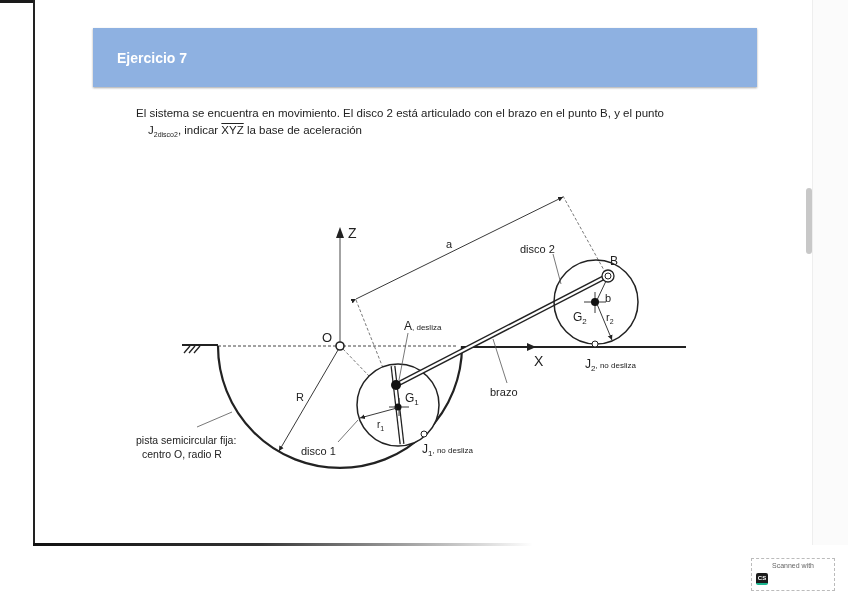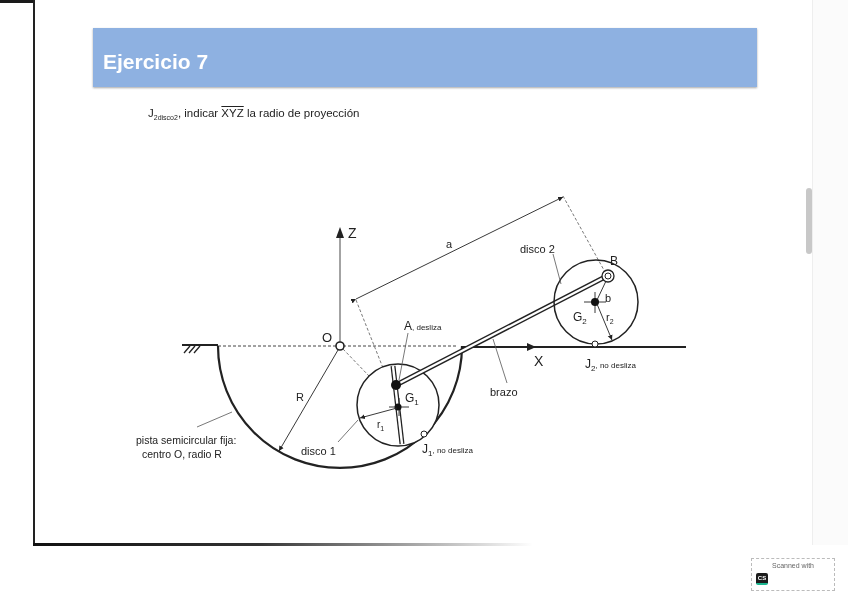--- a/index.html
+++ b/index.html
@@ -9,21 +9,21 @@
   .page { position:absolute; left:33px; top:0; width:777px; height:545px; background:#fff;
           border-left:2px solid #222; }
   .page-bottom { position:absolute; left:33px; top:543px; width:500px; height:3px;
           background:linear-gradient(to right,#111 0%,#333 45%,rgba(255,255,255,0) 100%); }
   .right-edge { position:absolute; left:812px; top:0; width:36px; height:545px; background:#fbfbfb;
           border-left:1px solid #eee; }
   .scrollbar-thumb { position:absolute; left:806px; top:188px; width:6px; height:66px;
           background:#c8c8c8; border-radius:3px; }
   .title-bar { position:absolute; left:93px; top:28px; width:664px; height:59px; background:#8eb1e1;
           box-shadow:0 1px 2px rgba(0,0,0,0.35); }
-  .title-text { position:absolute; left:10px; top:22px; color:#ffffff; font-weight:bold; font-size:21px; }
+  .title-text { position:absolute; left:24px; top:22px; color:#ffffff; font-weight:bold; font-size:14px; }
   .body-text { position:absolute; left:136px; top:105px; width:620px; font-size:11.5px; line-height:17px; color:#222; }
   .body-text p { margin:0; }
   .indent { padding-left:12px; }
   .sub { font-size:7px; vertical-align:-3px; }
   .overline { text-decoration:overline; }
   .diagram { position:absolute; left:0; top:0; width:848px; height:599px; }
   .badge { position:absolute; left:751px; top:558px; width:82px; height:31px;
           border:1px dashed #bbb; background:#fff; font-family:"Liberation Sans", sans-serif; }
   .badge-top { position:absolute; left:0; width:100%; top:3px; text-align:center; font-size:7px; color:#666; }
   .badge-logo { position:absolute; left:4px; top:14px; width:12px; height:12px; background:#1c1c1c; border-radius:2px;
@@ -38,21 +38,22 @@
 <div class="page"></div>
 <div class="page-bottom"></div>
 <div class="right-edge"></div>
 <div class="scrollbar-thumb"></div>
 
 <div class="title-bar">
   <span class="title-text">Ejercicio 7</span>
 </div>
 
 <div class="body-text">
-  <p class="indent"><span>J</span><span class="sub">2disco2</span><span>,  indicar </span><span class="overline">XYZ</span><span> la radio de proyección</span></p>
+  <p>El sistema se encuentra en movimiento. El disco 2 está articulado con el brazo en el punto B, y el punto</p>
+  <p class="indent"><span>J</span><span class="sub">2disco2</span><span>,  indicar </span><span class="overline">XYZ</span><span> la base de aceleración</span></p>
 </div>
 
 <svg class="diagram" viewBox="0 0 848 599" width="848" height="599">
   <defs>
     <marker id="arr" markerWidth="8" markerHeight="8" refX="7" refY="4" orient="auto" markerUnits="userSpaceOnUse">
       <path d="M0,1 L7,4 L0,7 z" fill="#222"></path>
     </marker>
     <marker id="arrs" markerWidth="6" markerHeight="6" refX="5" refY="3" orient="auto" markerUnits="userSpaceOnUse">
       <path d="M0,0.5 L5,3 L0,5.5 z" fill="#222"></path>
     </marker>

